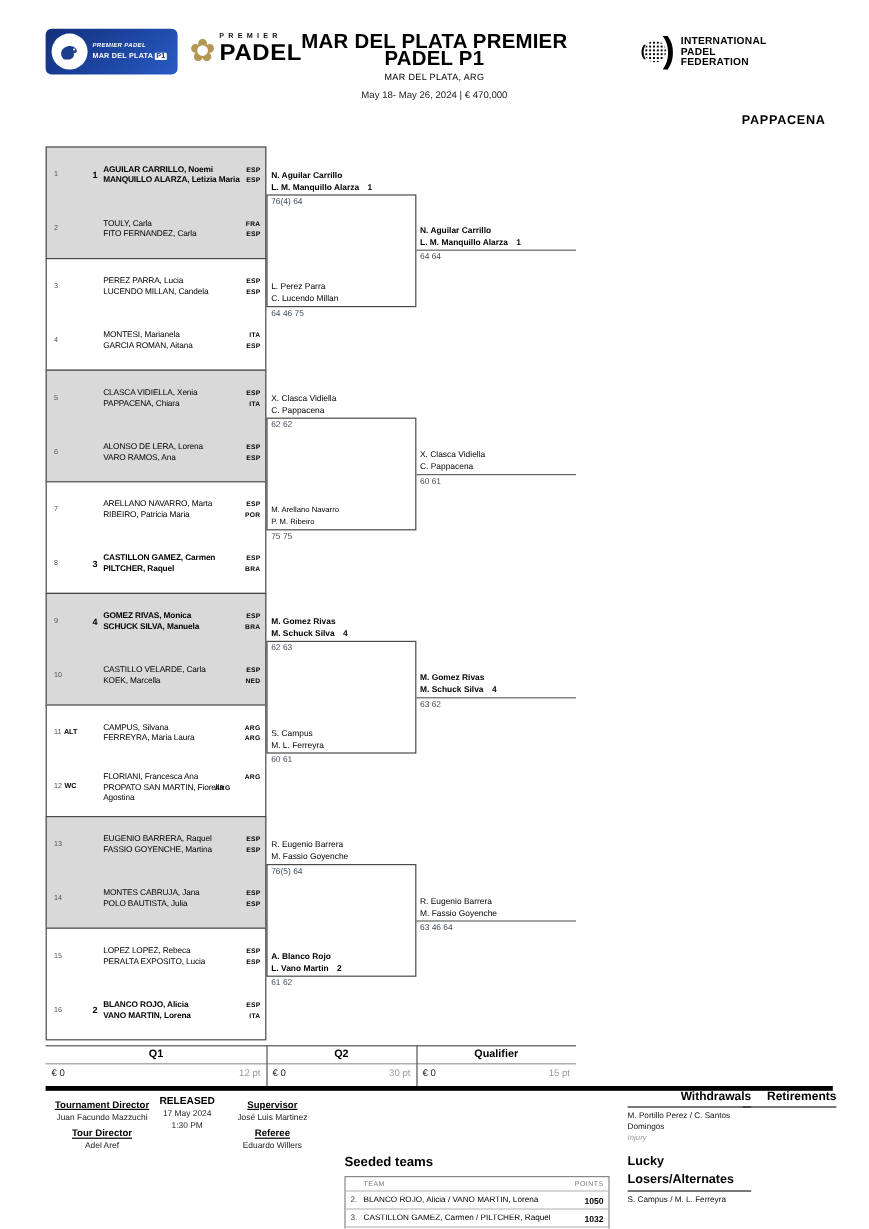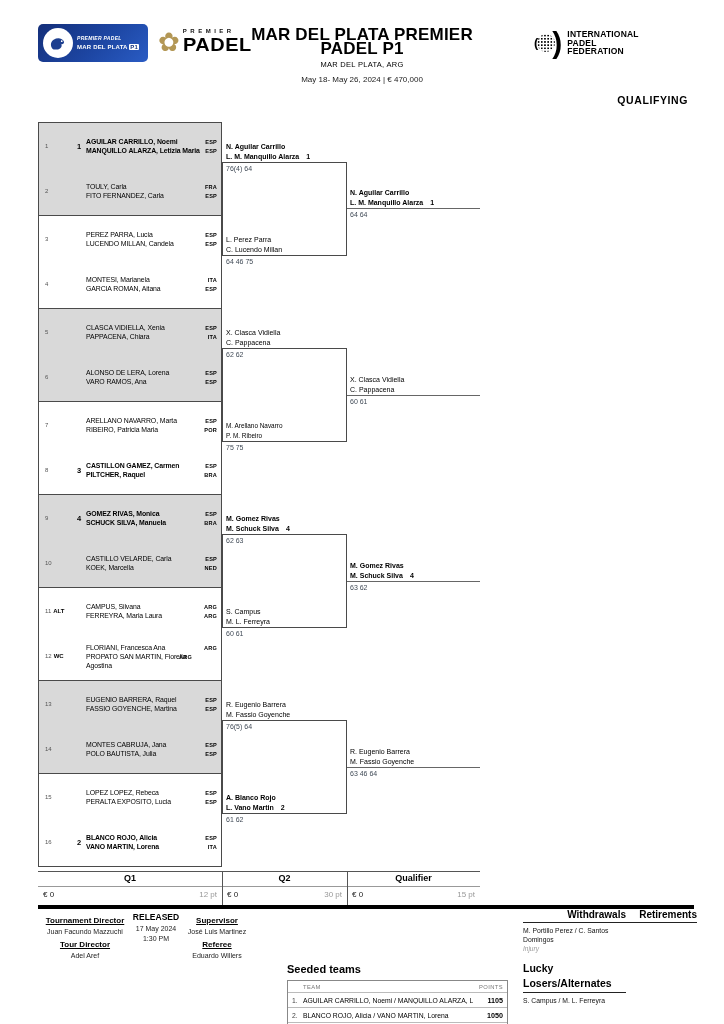--- a/index.html
+++ b/index.html
@@ -143,21 +143,21 @@
         <span class="ipf-ball"></span>
         <span class="ipf-rp">)</span>
     </div>
     <div class="ipf-text">
       <div>INTERNATIONAL</div>
       <div>PADEL</div>
       <div>FEDERATION</div>
     </div>
   </div>
 
-  <div class="stage">QUALIFYING</div>
+  <div class="stage">PAPPACENA</div>
 
   <div class="mbox grey" style="top:122px">
     <div class="team tA bold">
       <span class="numwrap"><span class="num">1</span><span class="tag"></span></span>
       <span class="seedn">1</span>
       <div class="prow"><span class="pname">AGUILAR CARRILLO, Noemi</span><span class="cc">ESP</span></div>
       <div class="prow"><span class="pname">MANQUILLO ALARZA, Letizia Maria</span><span class="cc">ESP</span></div>
     </div>
     <div class="team tB">
       <span class="numwrap"><span class="num">2</span><span class="tag"></span></span>
@@ -371,40 +371,35 @@
     <div class="f-label">Tour Director</div>
     <div class="f-name">Adel Aref</div>
   </div>
 
   <div class="fcol" style="left:119px;width:74px">
     <div class="f-rel">RELEASED</div>
     <div class="f-rel-v">17 May 2024</div>
     <div class="f-rel-v">1:30 PM</div>
   </div>
 
-  <div class="fcol" style="left:176px;width:82px">
+  <div class="fcol" style="left:186px;width:82px">
     <div class="f-label first">Supervisor</div>
     <div class="f-name">José Luis Martinez</div>
     <div class="f-label">Referee</div>
     <div class="f-name">Eduardo Willers</div>
   </div>
 
   <div class="seeded">
     <div class="seeded-title">Seeded teams</div>
     <div class="stable">
       <div class="srow head">
         <span class="sn"></span>
         <span class="steam">TEAM</span>
         <span class="spts">POINTS</span>
       </div>
-      <div class="srow">
-          <span class="sn">1.</span>
-          <span class="steam">AGUILAR CARRILLO, Noemi / MANQUILLO ALARZA, Letiz...</span>
-          <span class="spts">1105</span>
-        </div>
       <div class="srow">
           <span class="sn">2.</span>
           <span class="steam">BLANCO ROJO, Alicia / VANO MARTIN, Lorena</span>
           <span class="spts">1050</span>
         </div>
       <div class="srow">
           <span class="sn">3.</span>
           <span class="steam">CASTILLON GAMEZ, Carmen / PILTCHER, Raquel</span>
           <span class="spts">1032</span>
         </div>

